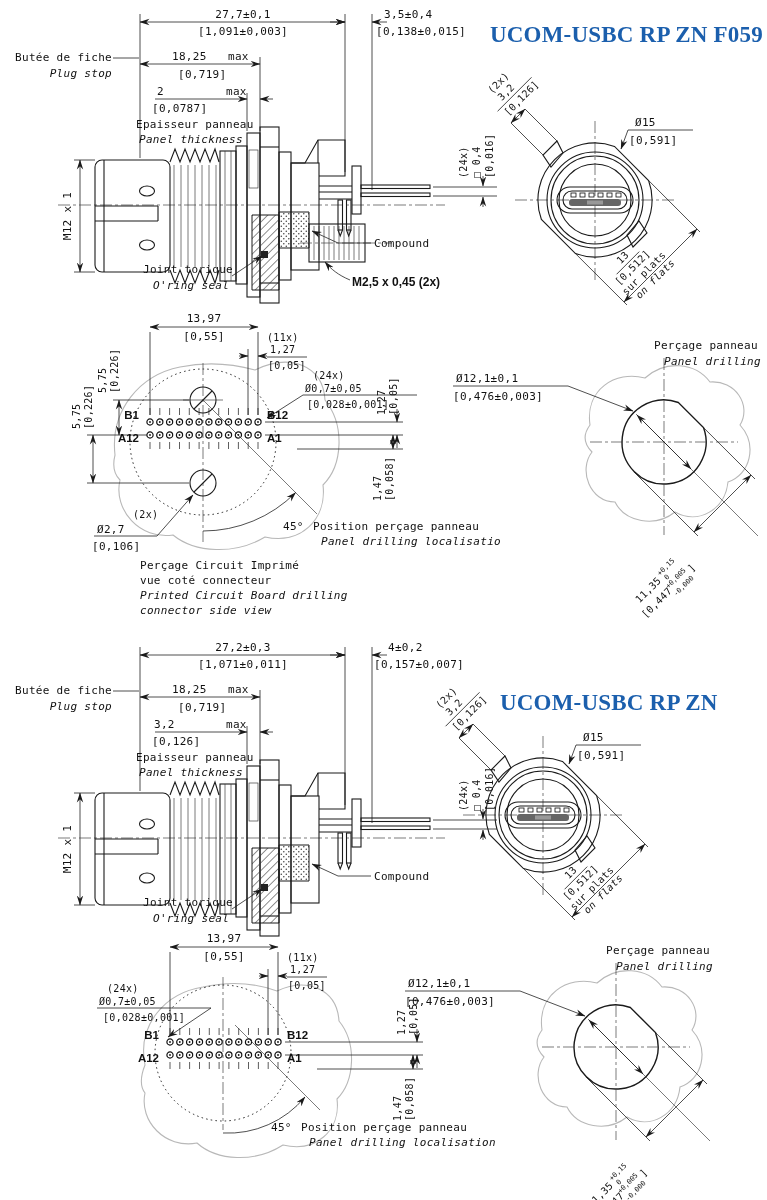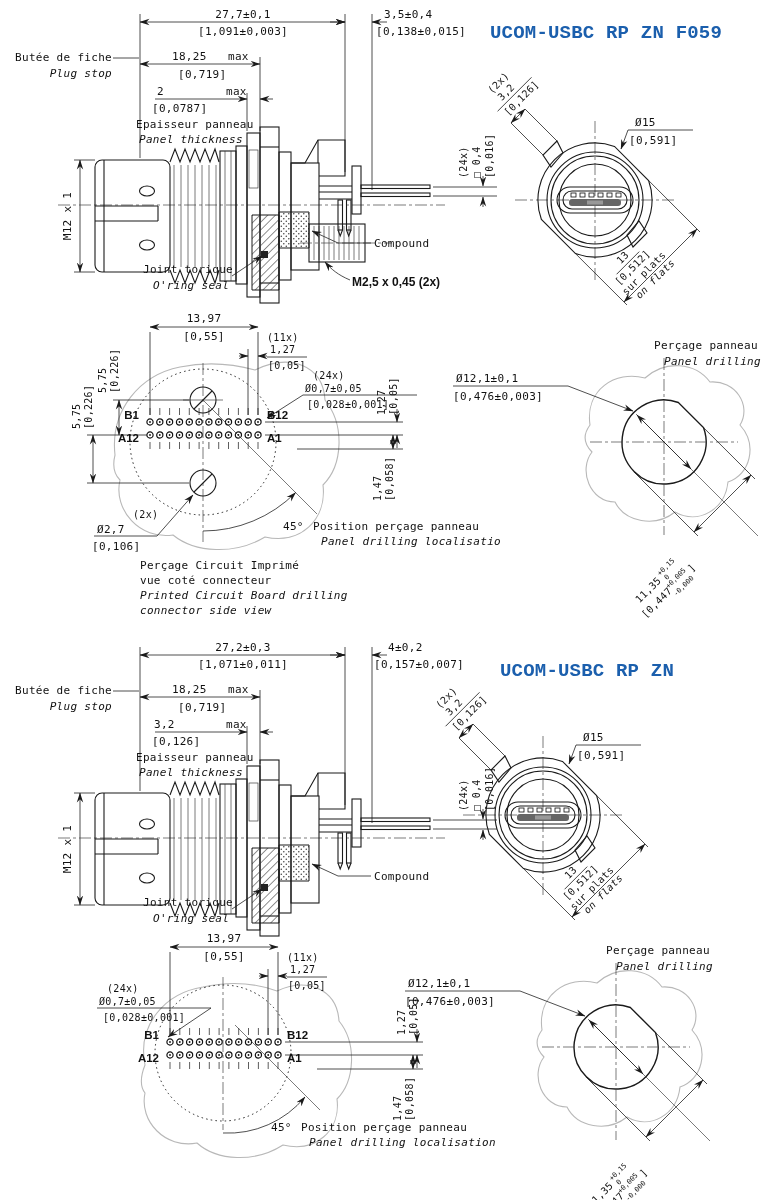--- a/index.html
+++ b/index.html
@@ -1,18 +1,18 @@
 <!DOCTYPE html>
 <html><head>
 <meta charset="utf-8">
 <style>
   html,body{margin:0;padding:0;background:#fff}
   body{width:767px;height:1200px;position:relative;overflow:hidden;font-family:"DejaVu Sans Mono",monospace}
   .abs{position:absolute}
-  .title{position:absolute;font-family:Liberation Mono, monospace;font-weight:bold;font-size:19px;color:#1b5fad;letter-spacing:.2px;white-space:nowrap}
+  .title{position:absolute;font-family:Liberation Serif, serif;font-weight:bold;font-size:23px;color:#1b5fad;letter-spacing:.2px;white-space:nowrap}
   svg text{font-family:"DejaVu Sans Mono",monospace;font-size:10px;fill:#111;letter-spacing:.3px;white-space:pre}
   svg text.i{font-style:italic}
   svg text.s{font-size:7px;letter-spacing:0}
   svg text.lg{font-size:11px}
   svg text.b{font-family:"Liberation Sans",sans-serif;font-weight:bold;font-size:11.5px;letter-spacing:0}
   svg text.bb{font-family:"Liberation Sans",sans-serif;font-weight:bold;font-size:12px;letter-spacing:0}
   .ln{stroke:#1a1a1a;stroke-width:1.1;fill:none}
   .thin{stroke:#333;stroke-width:.65;fill:none}
   .cl{stroke:#444;stroke-width:.7;stroke-dasharray:12 3 3 3;fill:none}
   .dot{stroke:#222;stroke-width:1;stroke-dasharray:1.5 3.2;fill:none}
@@ -394,21 +394,21 @@
   <text x="139" y="143" class="lg i">Panel thickness</text>
   <text transform="translate(71,216) rotate(-90)" text-anchor="middle" class="lg">M12 x 1</text>
   <text x="143" y="273" class="lg">Joint torique</text>
   <text x="153" y="289" class="lg i">O'ring seal</text>
   <text x="374" y="247" class="lg">Compound</text>
   <text transform="translate(467,178) rotate(-90)">(24x)</text>
   <text transform="translate(480,178) rotate(-90)">□ 0,4</text>
   <text transform="translate(493,178) rotate(-90)">[0,016]</text>
 </svg>
 
-<div class="title" style="left:500px;top:660px">UCOM-USBC RP ZN</div>
+<div class="title" style="left:500px;top:690px">UCOM-USBC RP ZN</div>
 
 <svg class="abs" style="left:433px;top:670px" width="282" height="255" viewBox="0 0 282 255">
   <g class="ln">
     <line class="cl" x1="30" y1="145" x2="192" y2="145"></line>
     <line class="cl" x1="110" y1="66" x2="110" y2="228"></line>
     <path d="M72,86 L58,100 L66,112 L78,98 Z"></path>
     <path d="M148,192 L162,178 L154,166 L142,180 Z"></path>
     <path d="M163.6,125.5 A57,57 0 0 1 90.5,198.6 L56.4,164.5 A57,57 0 0 1 129.5,91.4 Z"></path>
     <circle cx="110" cy="145" r="48"></circle>
     <circle cx="110" cy="145" r="44"></circle>

